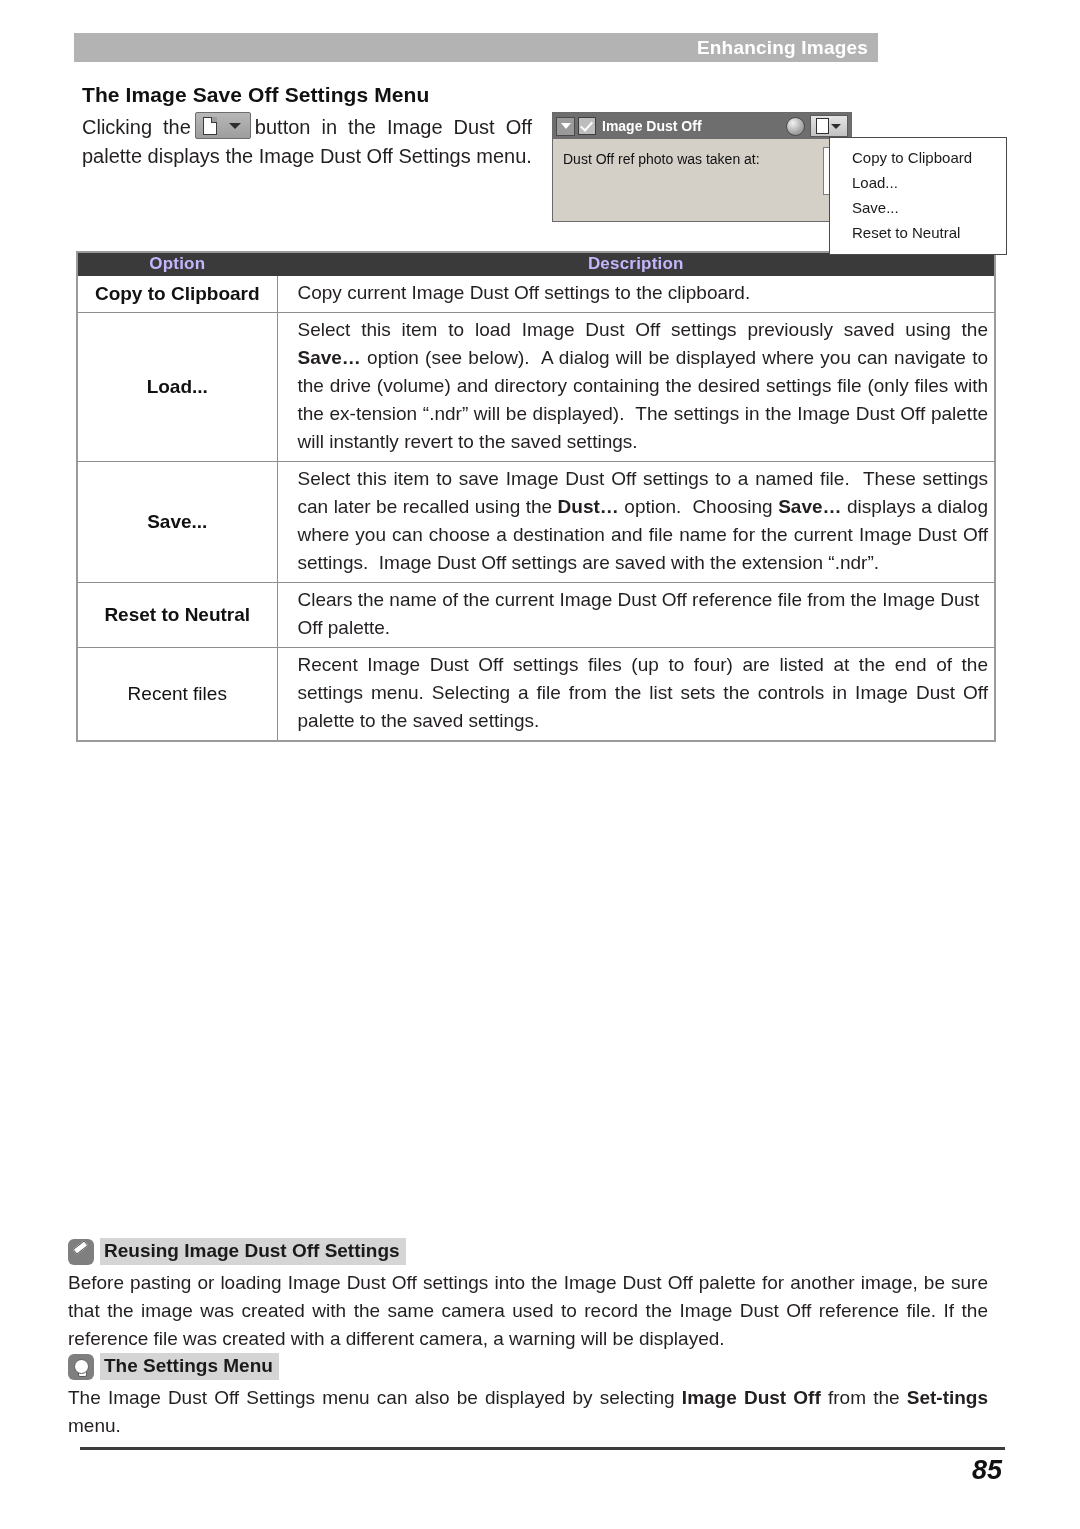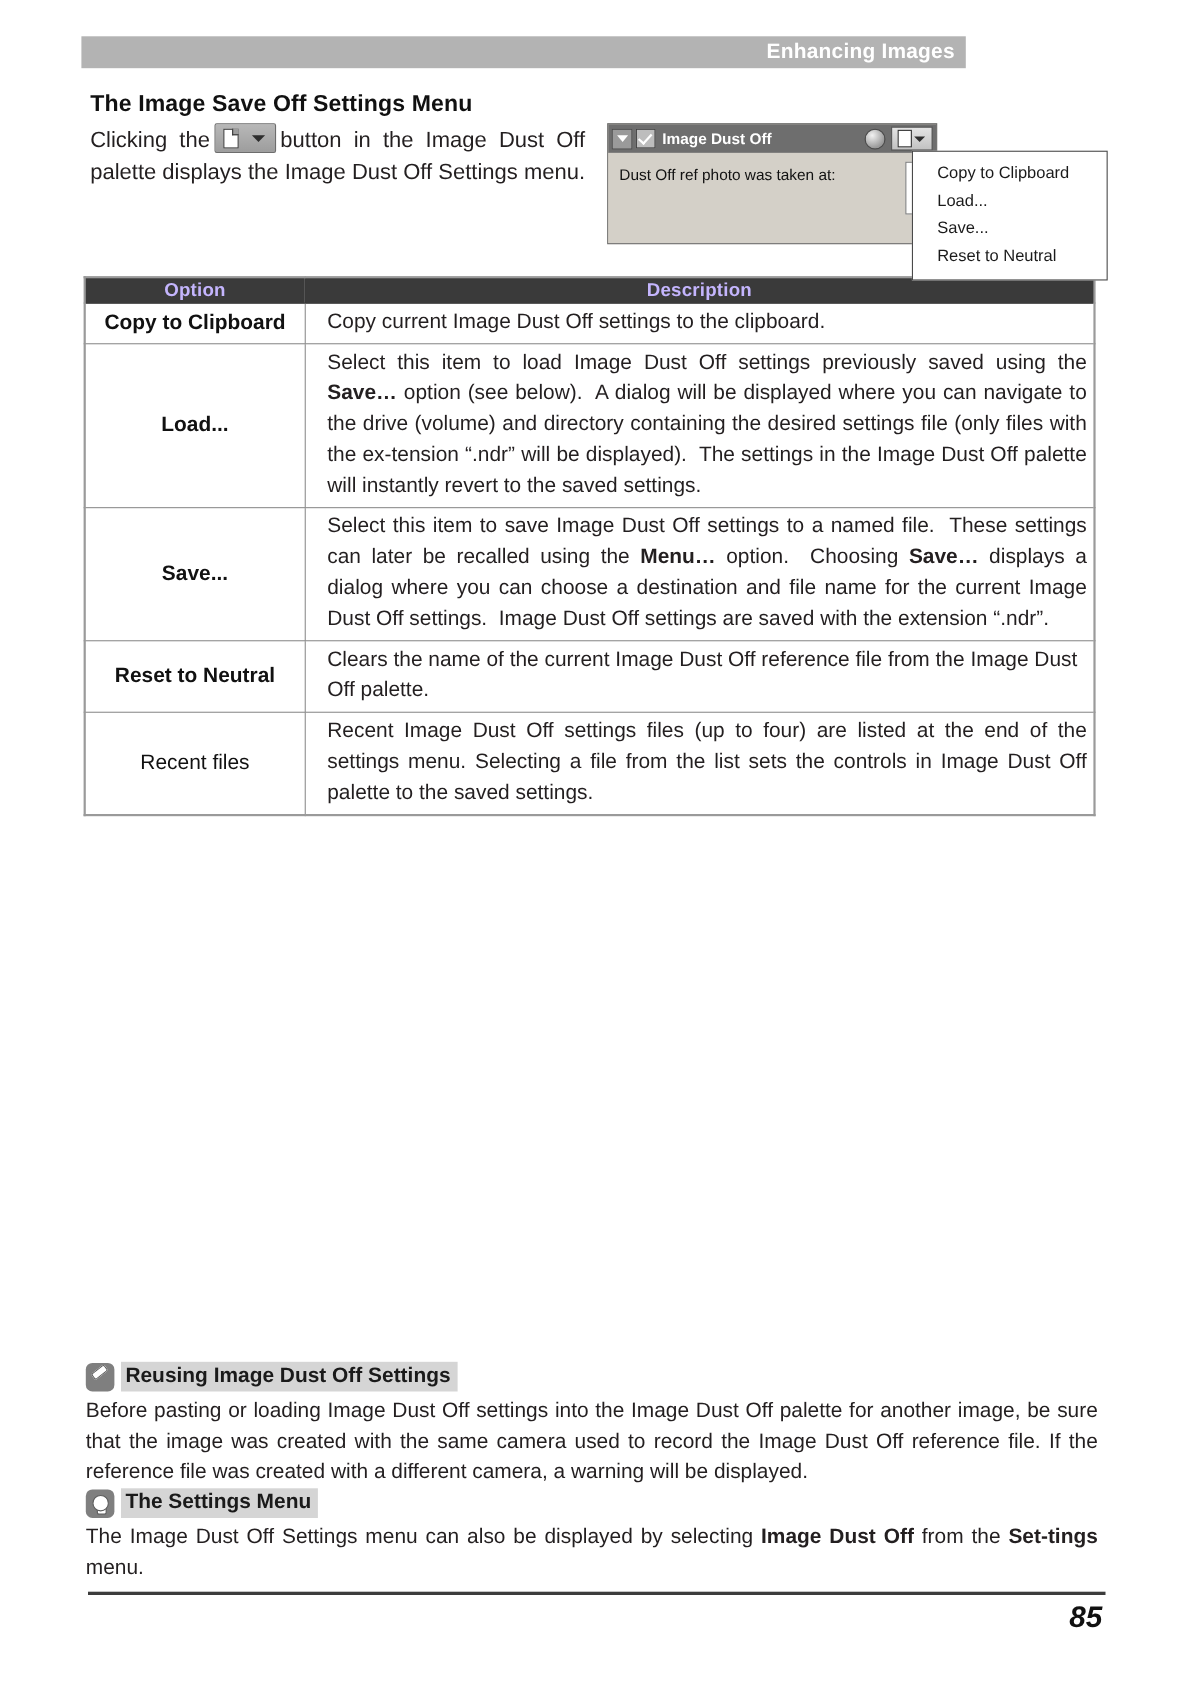--- a/index.html
+++ b/index.html
@@ -300,21 +300,21 @@
     line-height: 28px;
     color: #231f20;
     padding: 3px 6px 5px 20px;
     text-align: justify;
     text-justify: inter-word;
   }
   .opt-table td.cell-desc.nojust { text-align: left; }
   .opt-table td.cell-desc b { font-weight: bold; }
 
   
-  .note { position: absolute; left: 78px; width: 920px; }
+  .note { position: absolute; left: 68px; width: 920px; }
   .note-a { top: 1238px; }
   .note-b { top: 1353px; }
   .note-head {
     display: flex;
     align-items: center;
     margin-bottom: 4px;
   }
   .note-ico {
     width: 26px; height: 26px;
     border-radius: 6px;
@@ -448,21 +448,21 @@
     <tr>
       <td class="cell-opt">Copy to Clipboard</td>
       <td class="cell-desc nojust">Copy current Image Dust Off settings to the clipboard.</td>
     </tr>
     <tr>
       <td class="cell-opt">Load...</td>
       <td class="cell-desc">Select this item to load Image Dust Off settings previously saved using the <b>Save…</b> option (see below).&nbsp; A dialog will be displayed where you can navigate to the drive (volume) and directory containing the desired settings file (only files with the ex-tension “.ndr” will be displayed).&nbsp; The settings in the Image Dust Off palette will instantly revert to the saved settings.</td>
     </tr>
     <tr>
       <td class="cell-opt">Save...</td>
-      <td class="cell-desc">Select this item to save Image Dust Off settings to a named file.&nbsp; These settings can later be recalled using the <b>Menu…</b> option.&nbsp; Choosing <b>Save…</b> displays a dialog where you can choose a destination and file name for the current Image Dust Off settings.&nbsp; Image Dust Off settings are saved with the extension “.ndr”.</td>
+      <td class="cell-desc">Select this item to save Image Dust Off settings to a named file.&nbsp; These settings can later be recalled using the <b>Dust…</b> option.&nbsp; Choosing <b>Save…</b> displays a dialog where you can choose a destination and file name for the current Image Dust Off settings.&nbsp; Image Dust Off settings are saved with the extension “.ndr”.</td>
     </tr>
     <tr>
       <td class="cell-opt">Reset to Neutral</td>
       <td class="cell-desc nojust">Clears the name of the current Image Dust Off reference file from the Image Dust Off palette.</td>
     </tr>
     <tr>
       <td class="cell-opt plain">Recent files</td>
       <td class="cell-desc">Recent Image Dust Off settings files (up to four) are listed at the end of the settings menu.  Selecting a file from the list sets the controls in Image Dust Off palette to the saved settings.</td>
     </tr>
   </tbody>

